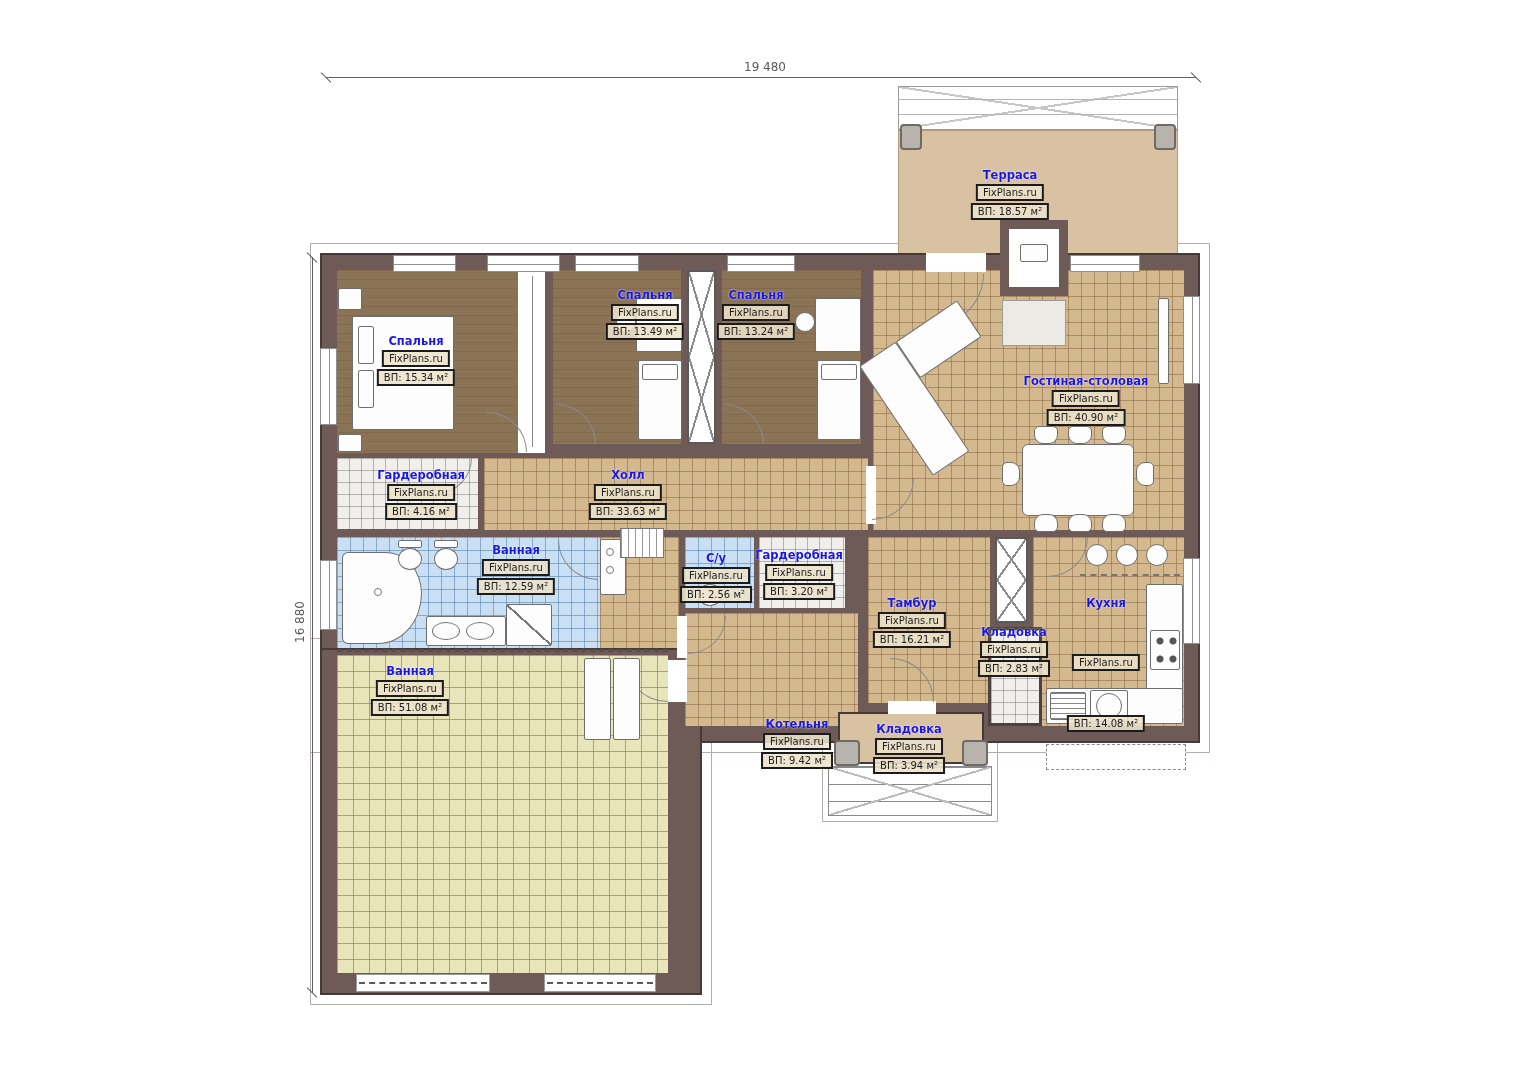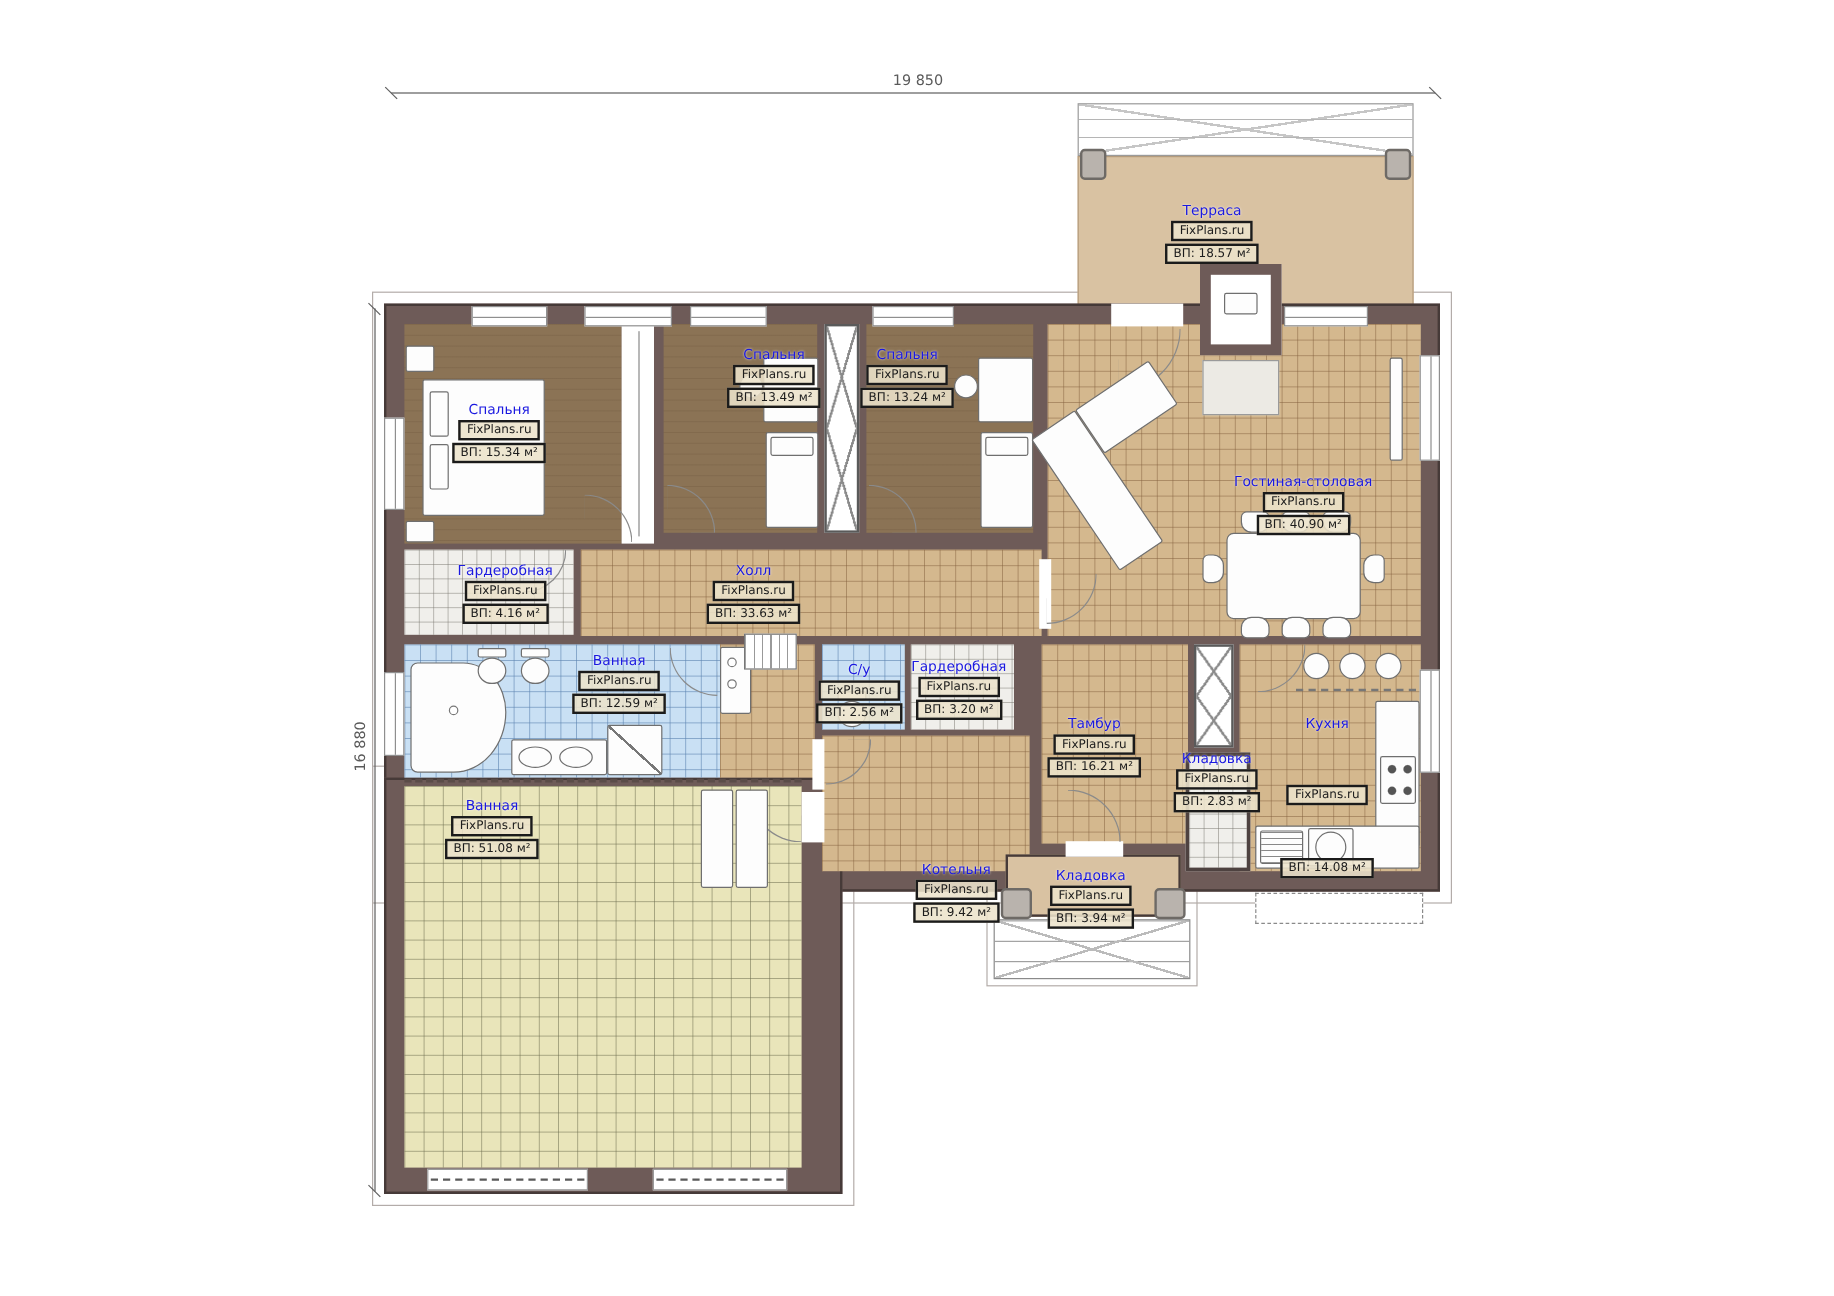--- a/index.html
+++ b/index.html
@@ -54,40 +54,40 @@
   .steps{position:absolute;box-sizing:border-box;background:#fff;border:1px solid #8a8a8a;z-index:1;background-image:
     linear-gradient(to top right,transparent calc(50% - 1px),#bbb calc(50% - 1px),#bbb calc(50% + 1px),transparent calc(50% + 1px)),
     linear-gradient(to bottom right,transparent calc(50% - 1px),#bbb calc(50% - 1px),#bbb calc(50% + 1px),transparent calc(50% + 1px)),
     linear-gradient(#8a8a8a 1px,transparent 1px);background-size:100% 100%,100% 100%,100% 17px;}
   .patio{position:absolute;box-sizing:border-box;background:#fff;border:1.5px dashed #8a8a8a;z-index:2;}
   .porch-floor{position:absolute;box-sizing:border-box;background:#d9c2a2;border:2px solid #463a38;z-index:2;}
   .fireplace{position:absolute;box-sizing:border-box;background:#fff;border:9px solid #6e5b58;z-index:4;}
   .rug{position:absolute;box-sizing:border-box;background:#eceae4;border:1.5px solid #9a9a9a;z-index:3;}
   
   .rlabel{position:absolute;display:flex;flex-direction:column;align-items:center;gap:2px;z-index:6;transform:translateX(-50%);}
-  .rname{font-size:11.5px;font-weight:normal;color:#1a18e0;white-space:nowrap;text-shadow:0 0 2px rgba(255,255,255,.9);}
+  .rname{font-size:11.5px;font-weight:bold;color:#1a18e0;white-space:nowrap;text-shadow:0 0 2px rgba(255,255,255,.9);}
   .rbox{font-size:10px;color:#1c1c1c;background:rgba(236,226,203,.88);border:2px solid #1b1b1b;padding:0 5px;line-height:13px;white-space:nowrap;}
   
   .dimline-h{position:absolute;height:0;border-top:1px solid #5f5f5f;z-index:5;}
   .dimline-v{position:absolute;width:0;border-left:1px solid #5f5f5f;z-index:5;}
   .dimtick{position:absolute;width:14px;height:0;border-top:1.5px solid #5f5f5f;transform:rotate(45deg);z-index:5;}
   .dimlabel{position:absolute;font-size:12px;color:#5a5a5a;background:#fff;padding:0 4px;transform:translateX(-50%);z-index:5;white-space:nowrap;}
   .dimlabel.vert{transform:translate(-50%,-50%) rotate(-90deg);}
   .pantry-walls{border:3px solid #4e4240;}
   .cdot{position:absolute;box-sizing:border-box;border:1px solid #777;border-radius:50%;background:#fff;z-index:5;}
 </style>
 </head>
 <body>
 
 <div id="plan">
 
   <div class="dimline-h" style="left:326px;top:77px;width:870px;"></div>
   <div class="dimtick" style="left:319px;top:77px;"></div>
   <div class="dimtick" style="left:1189px;top:77px;"></div>
-  <div class="dimlabel" style="left:765px;top:60px;">19 850</div>
+  <div class="dimlabel" style="left:765px;top:60px;">19 480</div>
 
   <div class="dimline-v" style="left:312px;top:257px;height:736px;"></div>
   <div class="dimtick" style="left:305px;top:257px;"></div>
   <div class="dimtick" style="left:305px;top:992px;"></div>
   <div class="dimlabel vert" style="left:300px;top:622px;">16 880</div>
 
   <div class="outline" style="left:310px;top:243px;width:900px;height:510px;"></div>
   <div class="outline" style="left:310px;top:638px;width:402px;height:367px;"></div>
   <div class="outline" style="left:822px;top:700px;width:176px;height:122px;"></div>
 
@@ -238,21 +238,21 @@
   <div class="rlabel" style="left:645px;top:288px;">
     <div class="rname">Спальня</div>
     <div class="rbox">FixPlans.ru</div>
     <div class="rbox">ВП: 13.49 м²</div>
   </div>
   <div class="rlabel" style="left:756px;top:288px;">
     <div class="rname">Спальня</div>
     <div class="rbox">FixPlans.ru</div>
     <div class="rbox">ВП: 13.24 м²</div>
   </div>
-  <div class="rlabel" style="left:1086px;top:394px;justify-content:flex-end;">
+  <div class="rlabel" style="left:1086px;top:374px;justify-content:flex-end;">
     <div class="rname">Гостиная-столовая</div>
     <div class="rbox">FixPlans.ru</div>
     <div class="rbox">ВП: 40.90 м²</div>
   </div>
   <div class="rlabel" style="left:421px;top:468px;">
     <div class="rname">Гардеробная</div>
     <div class="rbox">FixPlans.ru</div>
     <div class="rbox">ВП: 4.16 м²</div>
   </div>
   <div class="rlabel" style="left:628px;top:468px;">

